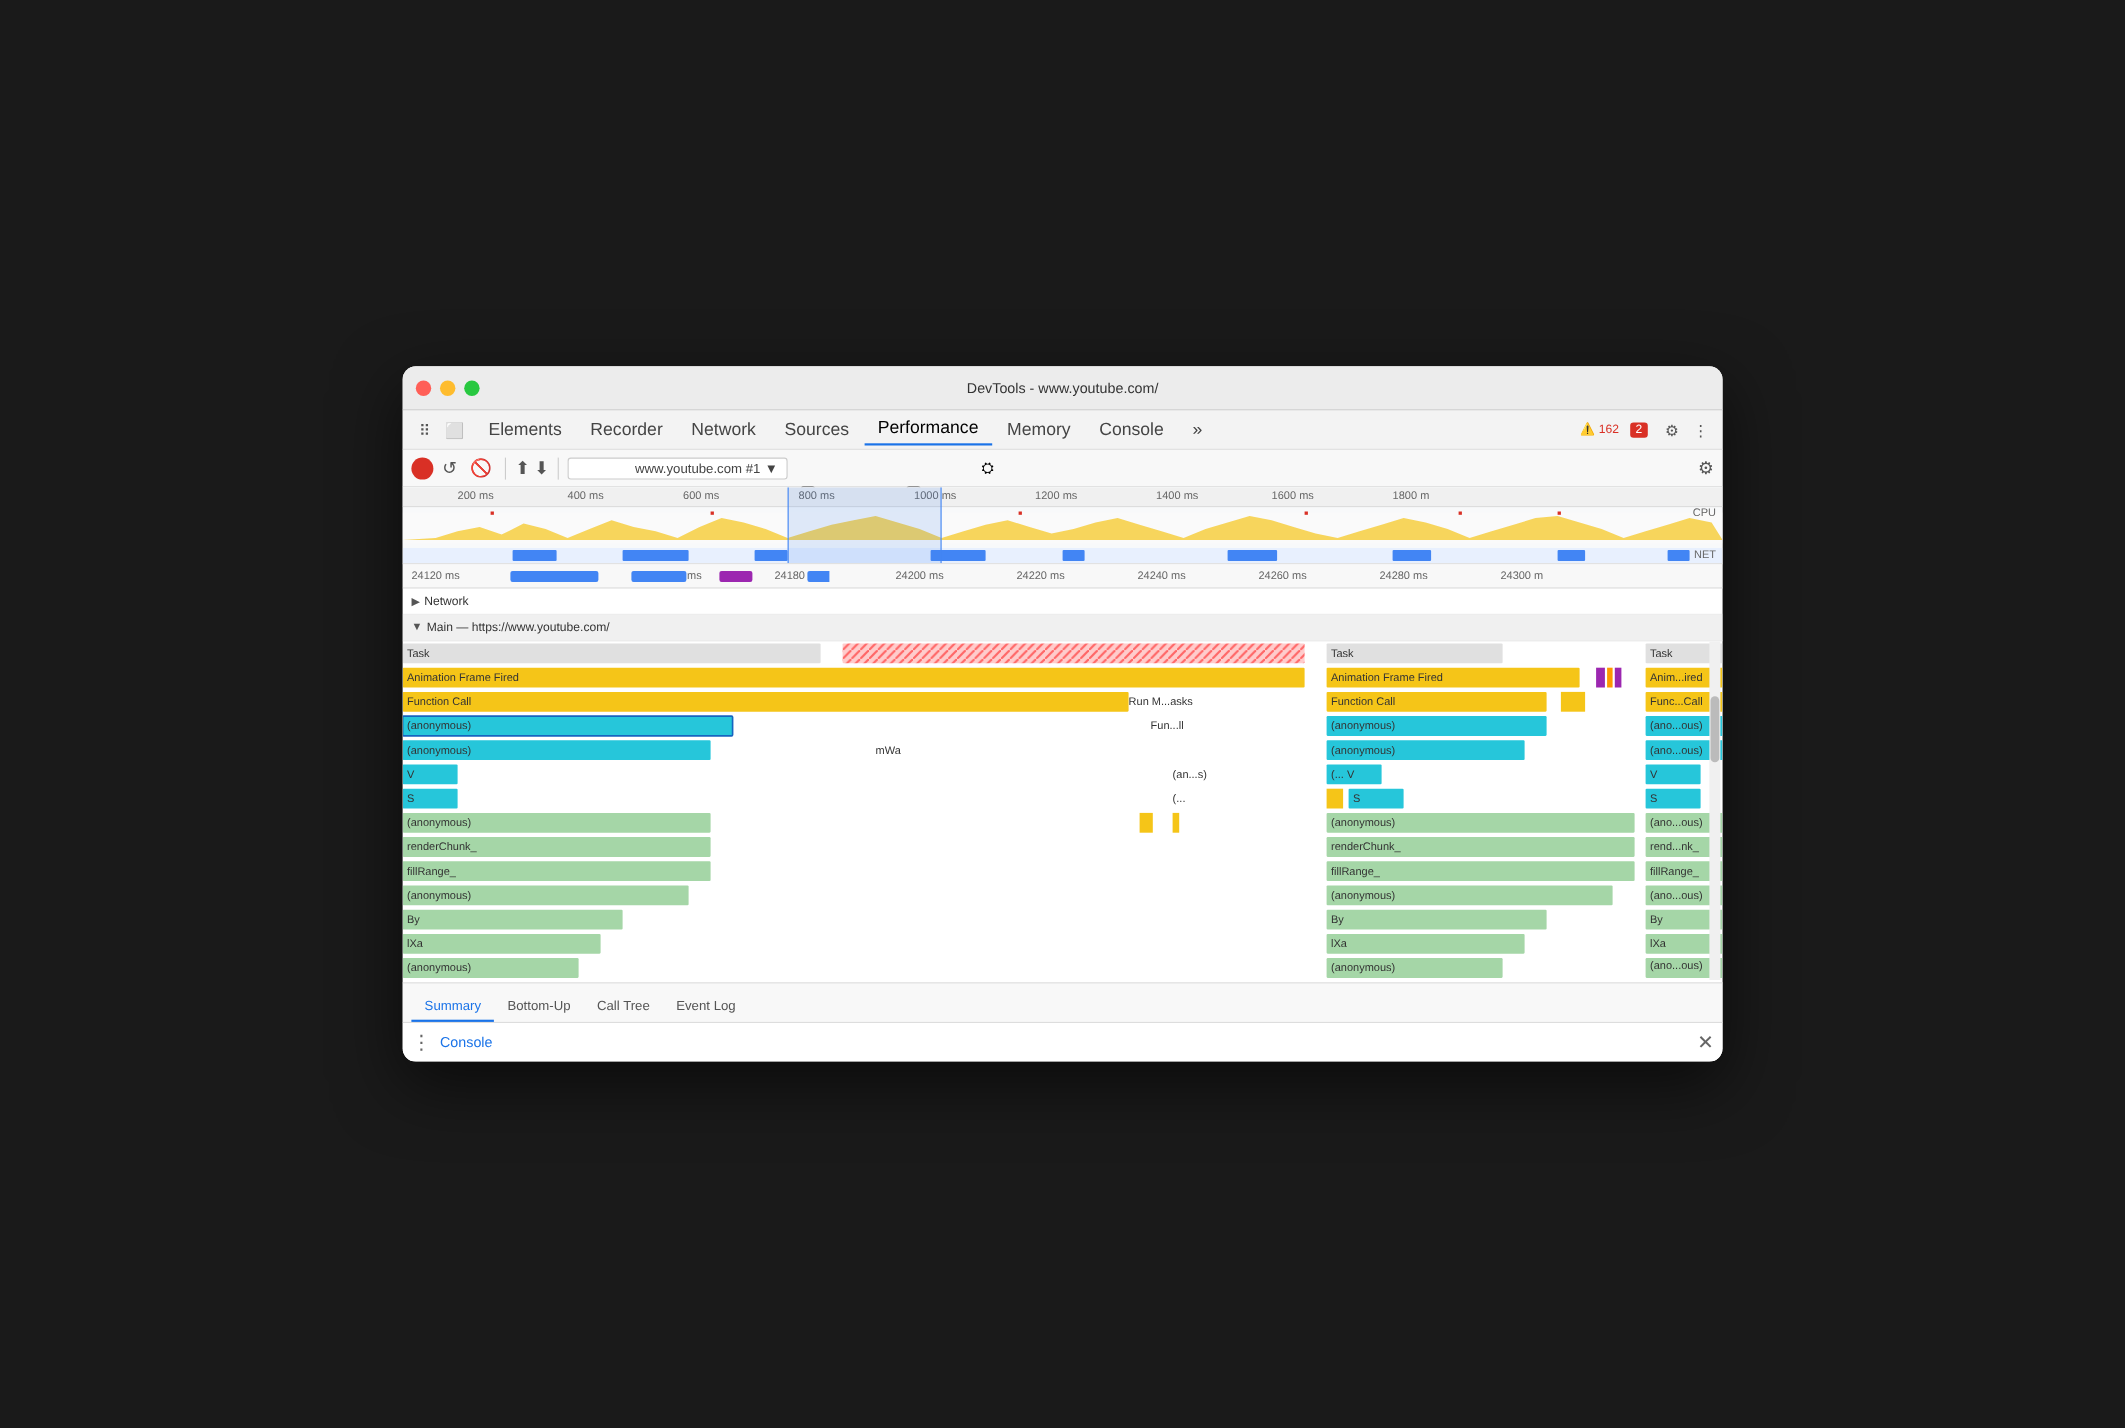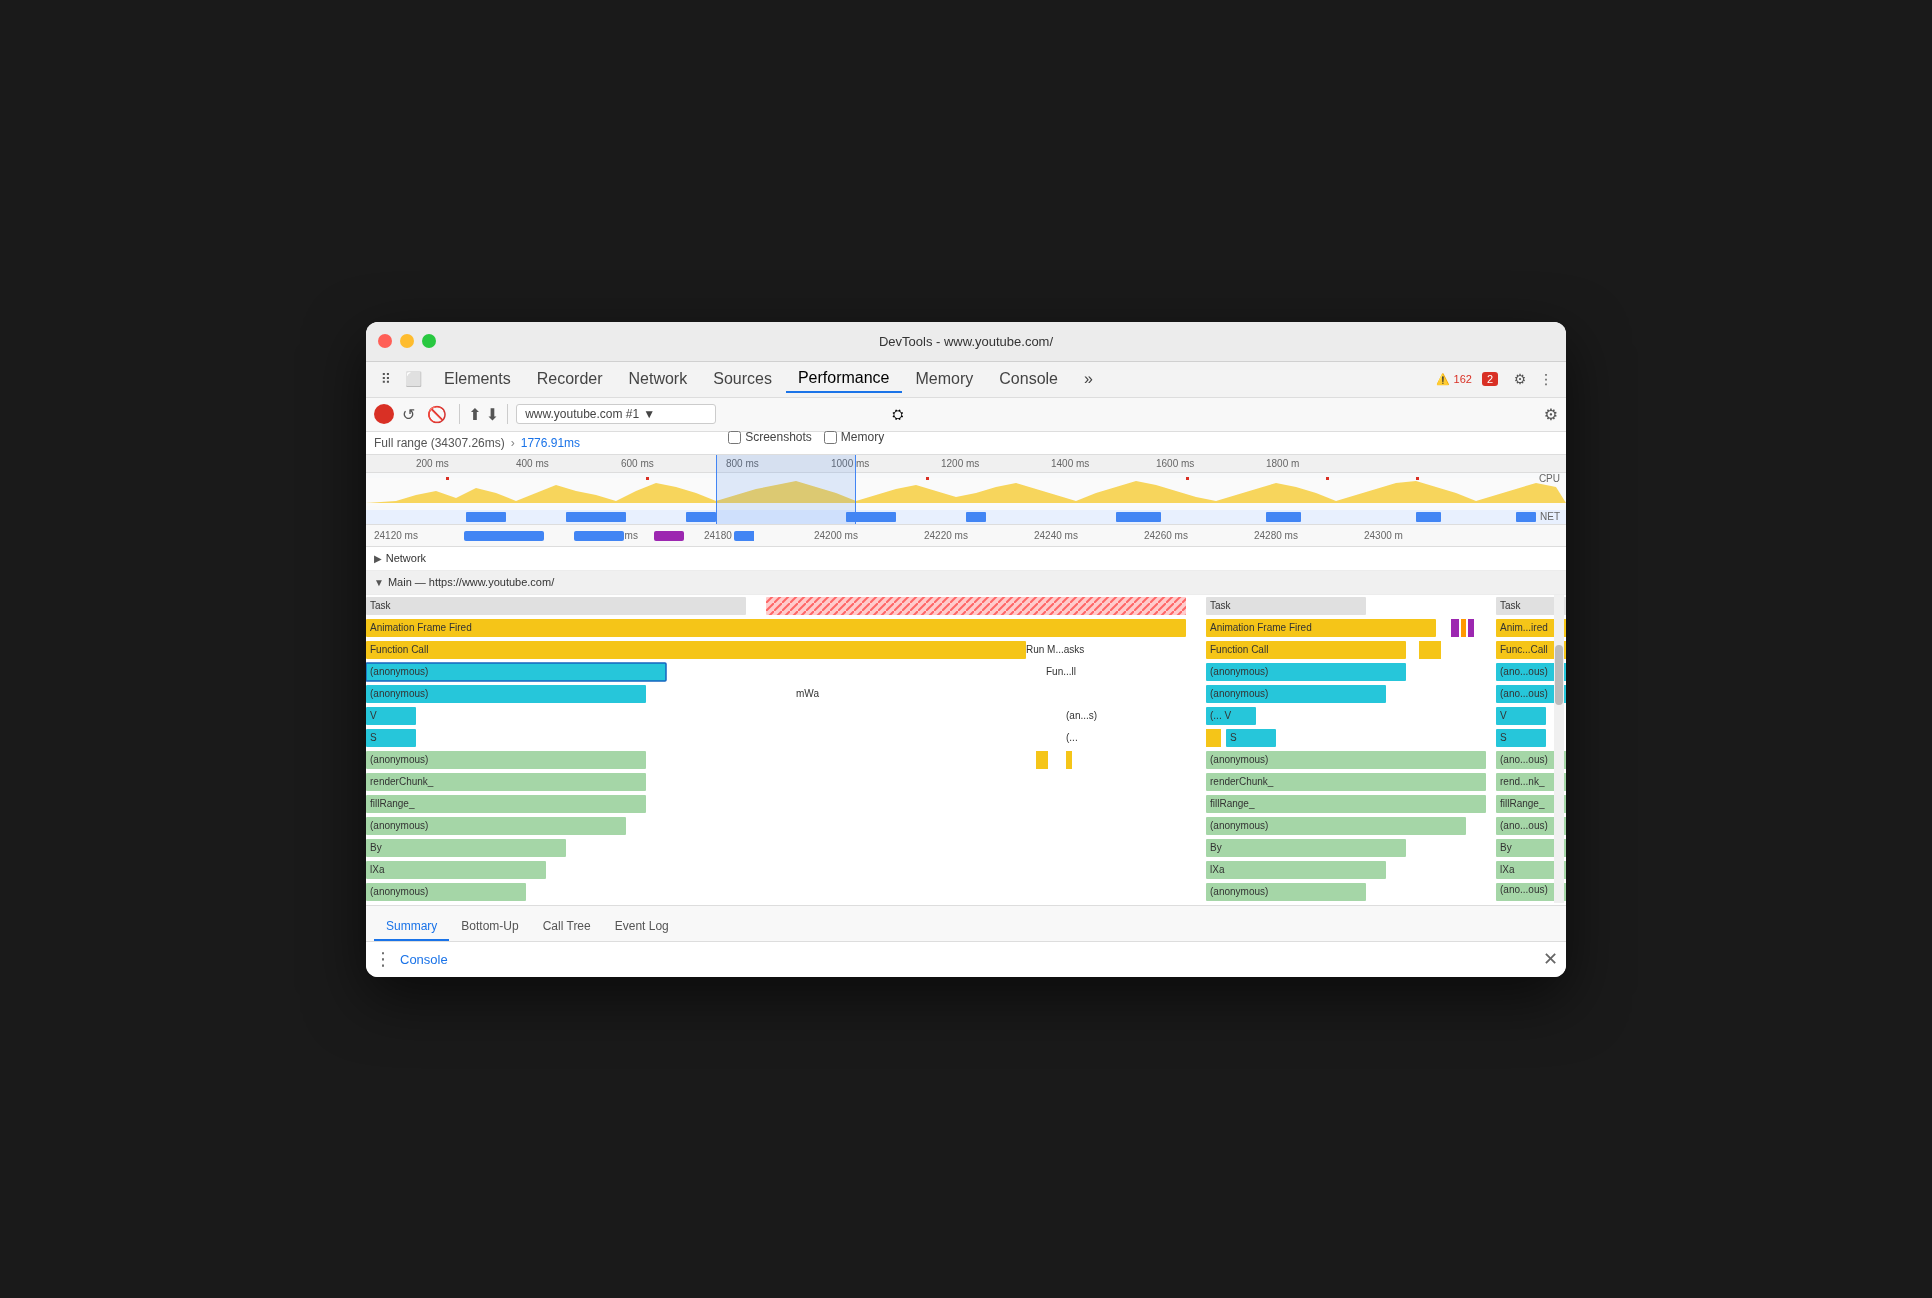--- a/index.html
+++ b/index.html
@@ -144,20 +144,21 @@
       border: 1px solid #ccc;
       border-radius: 3px;
       padding: 2px 8px;
       font-size: 12px;
       color: #444;
       display: flex;
       align-items: center;
       gap: 4px;
       min-width: 200px;
       cursor: pointer;
+      justify-content: flex-end;
     }
     .checkbox-group {
       display: flex;
       align-items: center;
       gap: 12px;
       margin-left: 8px;
     }
     .checkbox-item {
       display: flex;
       align-items: center;
@@ -348,25 +349,20 @@
       <label class="checkbox-item">
         <input type="checkbox" style="">
         <span>Memory</span>
       </label>
     </div>
     <span style="margin-left:4px;font-size:14px;">⛭</span>
     <div class="spacer"></div>
     <span class="gear-btn">⚙</span>
   </div>
 
-  <div class="range-bar">
-    <span class="range-label">Full range (34307.26ms)</span>
-    <span class="range-arrow">›</span>
-    <span class="range-value">1776.91ms</span>
-  </div>
 
   <div class="timeline-overview">
     <div style="position:absolute;top:0;left:0;right:0;height:18px;background:#f0f0f0;border-bottom:1px solid #ddd;display:flex;align-items:center;padding:0 4px;overflow:hidden;">
       <span class="ruler-mark" style="position:absolute;left:50px;font-size:10px;color:#666;">200 ms</span>
       <span class="ruler-mark" style="position:absolute;left:150px;font-size:10px;color:#666;">400 ms</span>
       <span class="ruler-mark" style="position:absolute;left:255px;font-size:10px;color:#666;">600 ms</span>
       <span class="ruler-mark" style="position:absolute;left:360px;font-size:10px;color:#666;">800 ms</span>
       <span class="ruler-mark" style="position:absolute;left:465px;font-size:10px;color:#666;">1000 ms</span>
       <span class="ruler-mark" style="position:absolute;left:575px;font-size:10px;color:#666;">1200 ms</span>
       <span class="ruler-mark" style="position:absolute;left:685px;font-size:10px;color:#666;">1400 ms</span>

